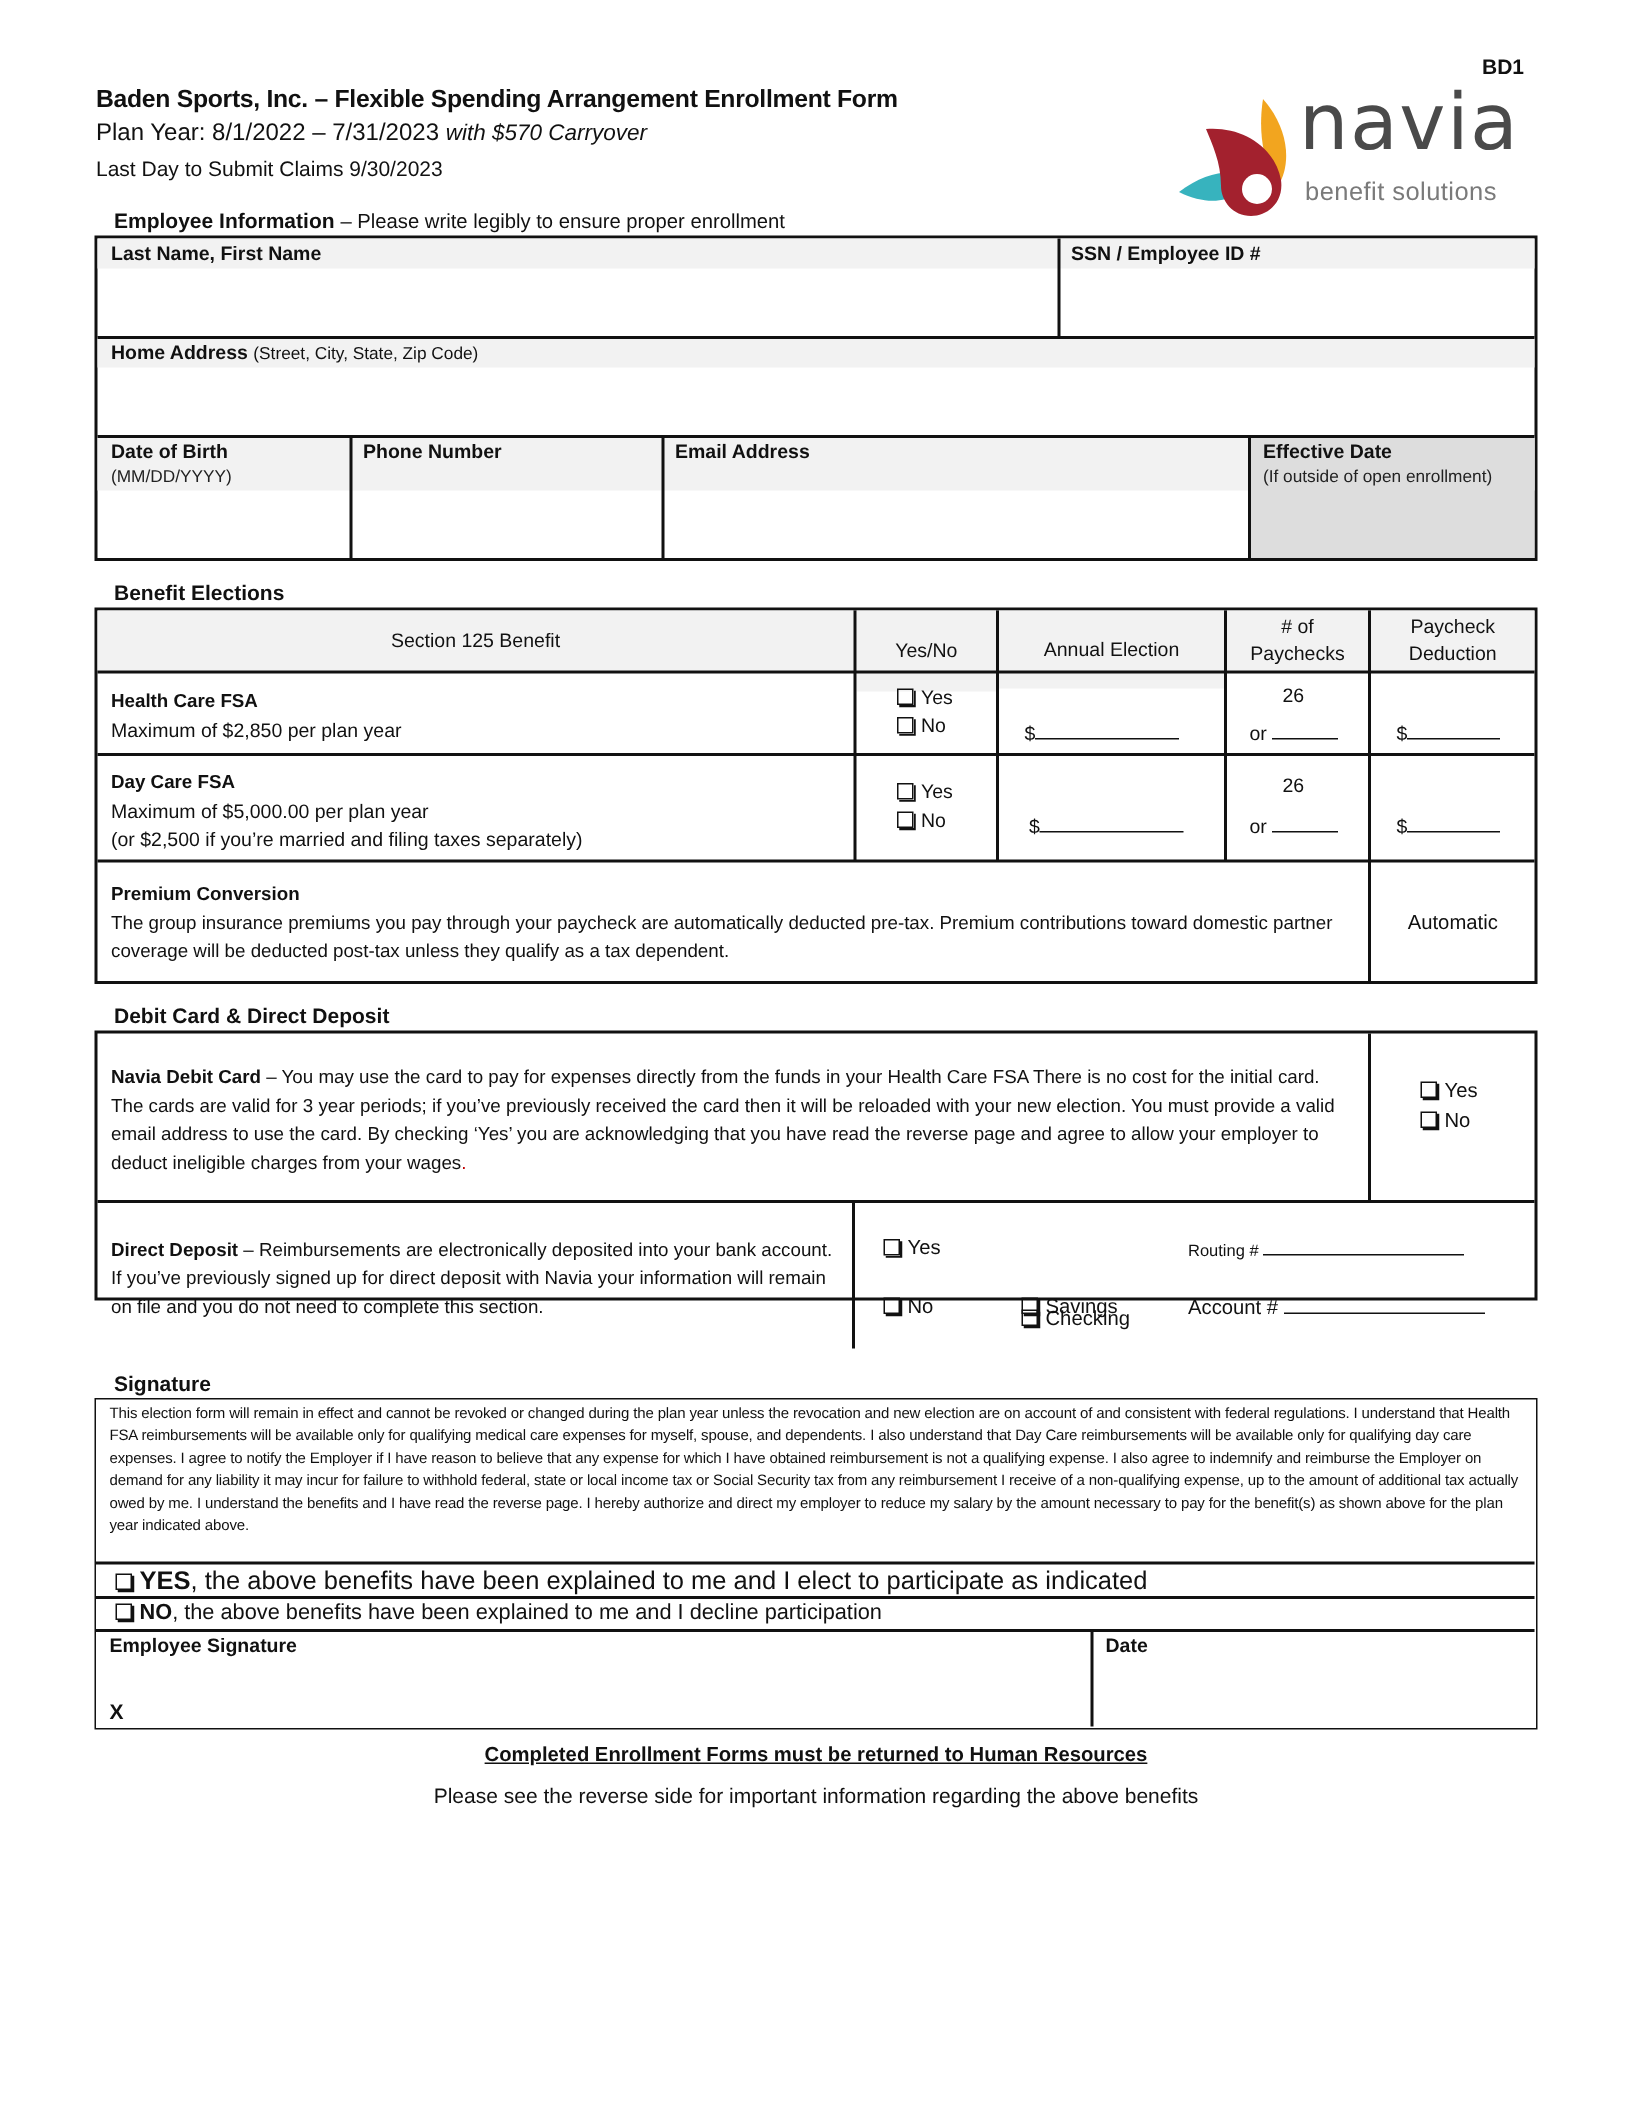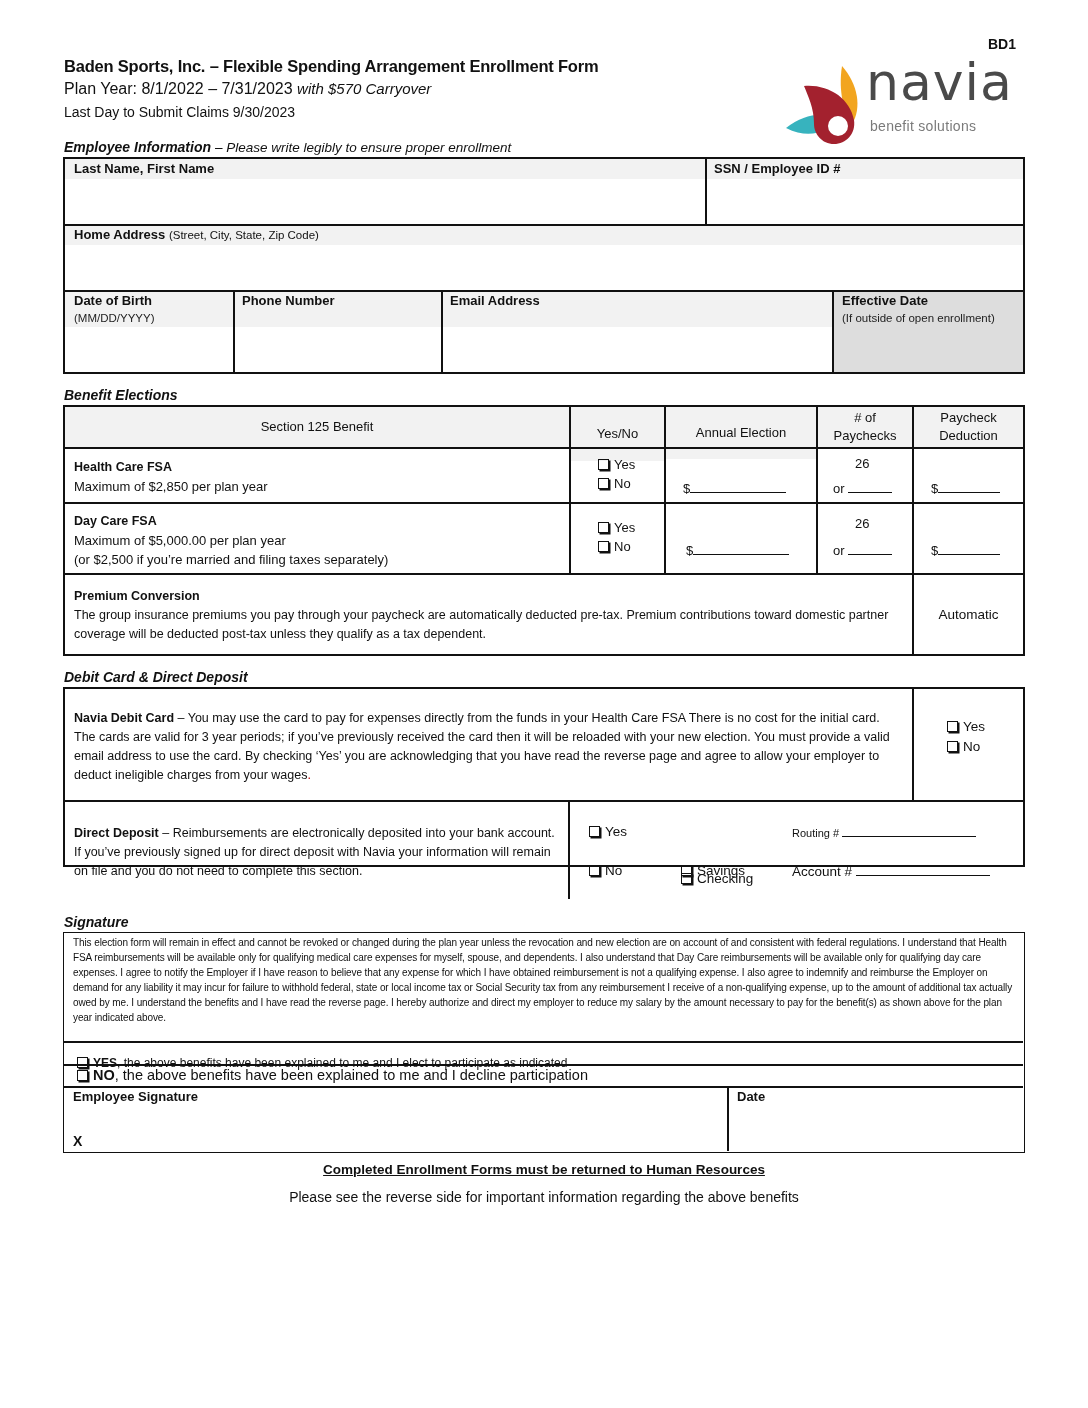--- a/index.html
+++ b/index.html
@@ -11,24 +11,24 @@
   
   .docid { left: 988px; top: 36px; font-size: 14px; font-weight: bold; }
   .title { left: 64px; top: 57px; font-size: 16.5px; font-weight: bold; letter-spacing: -0.2px; }
   .planyear { left: 64px; top: 80px; font-size: 16px; }
   .planyear .it { font-size: 15px; }
   .lastday { left: 64px; top: 104px; font-size: 14px; }
 
   
   .logo { left: 784px; top: 62px; width: 245px; height: 86px; }
   .logo-word { position: absolute; left: 82px; top: -10px; font-size: 52px; color: #4a4a4a; letter-spacing: 1px; font-family: "DejaVu Sans", sans-serif; font-weight: normal; }
-  .logo-sub { position: absolute; left: 86px; top: 56px; font-size: 14px; color: #7a7a7a; letter-spacing: 0.3px; }
-
-  
-  .sec-h { font-size: 14px; font-weight: bold; left: 64px; font-style: italic; }
+  .logo-sub { position: absolute; left: 86px; top: 56px; font-size: 17px; color: #7a7a7a; letter-spacing: 0.3px; }
+
+  
+  .sec-h { font-size: 14px; font-weight: bold; left: 76px; }
   .sec-h .sub { font-weight: normal; font-size: 13.5px; }
 
   
   .box { border: 2px solid #111; box-sizing: border-box; }
   .vline { position: absolute; width: 1.5px; background: #111; }
   .hline { position: absolute; height: 1.5px; background: #111; }
   .hthick { position: absolute; height: 2px; background: #111; }
   .label-strip { position: absolute; background: #f2f2f2; }
   .lbl { position: absolute; font-size: 13px; font-weight: bold; }
   .lbl-sm { position: absolute; font-size: 11.5px; color: #222; }
@@ -197,21 +197,21 @@
 
 <div class="abs sec-h" style="top:914px;">Signature</div>
 
 <div class="abs box" style="left:63px;top:932px;width:962px;height:221px;border-width:1.5px;">
   <div class="legal" style="left:9px;top:2px;width:944px;">This election form will remain in effect and cannot be revoked or changed during the plan year unless the revocation and new election are on account of and consistent with federal regulations. I understand that Health FSA reimbursements will be available only for qualifying medical care expenses for myself, spouse, and dependents. I also understand that Day Care reimbursements will be available only for qualifying day care expenses. I agree to notify the Employer if I have reason to believe that any expense for which I have obtained reimbursement is not a qualifying expense. I also agree to indemnify and reimburse the Employer on demand for any liability it may incur for failure to withhold federal, state or local income tax or Social Security tax from any reimbursement I receive of a non-qualifying expense, up to the amount of additional tax actually owed by me. I understand the benefits and I have read the reverse page. I hereby authorize and direct my employer to reduce my salary by the amount necessary to pay for the benefit(s) as shown above for the plan year indicated above.</div>
   <div class="hline" style="left:0;top:108px;width:959px;"></div>
   <div class="hline" style="left:0;top:131px;width:959px;"></div>
   <div class="hline" style="left:0;top:153px;width:959px;"></div>
   <div class="vline" style="left:663px;top:153px;height:65px;"></div>
 
-  <div class="cb-line" style="left:13px;top:123px;font-size:12px;">
+  <div class="cb-line" style="left:13px;top:111px;font-size:17px;">
     <span class="cb"></span><span class="bold">YES</span><span>, the above benefits have been explained to me and I elect to participate as indicated</span>
   </div>
   <div class="cb-line" style="left:13px;top:134px;font-size:14.5px;">
     <span class="cb"></span><span class="bold">NO</span><span>, the above benefits have been explained to me and I decline participation</span>
   </div>
 
   <div class="lbl" style="left:9px;top:156px;">Employee Signature</div>
   <div class="lbl" style="left:9px;top:200px;font-size:14px;">X</div>
   <div class="abs" style="left:24px;top:172px;width:636px;height:45px;"></div>
 

